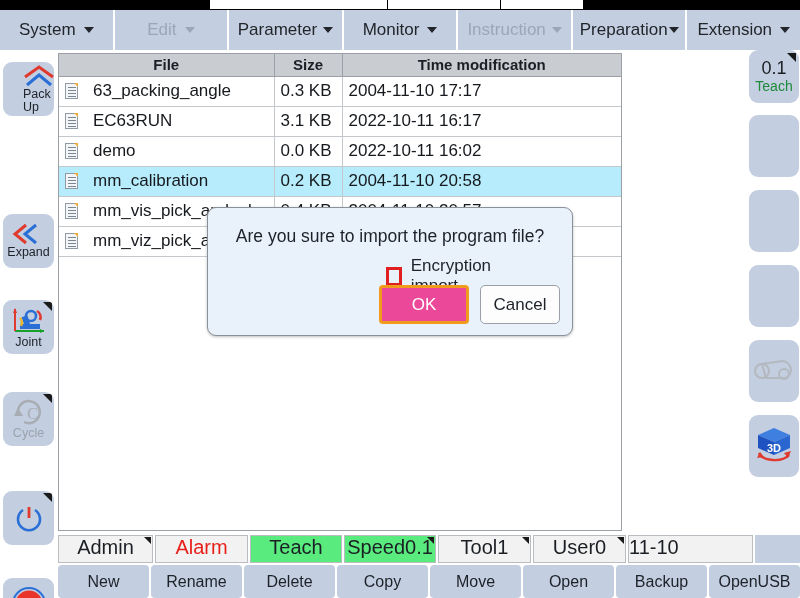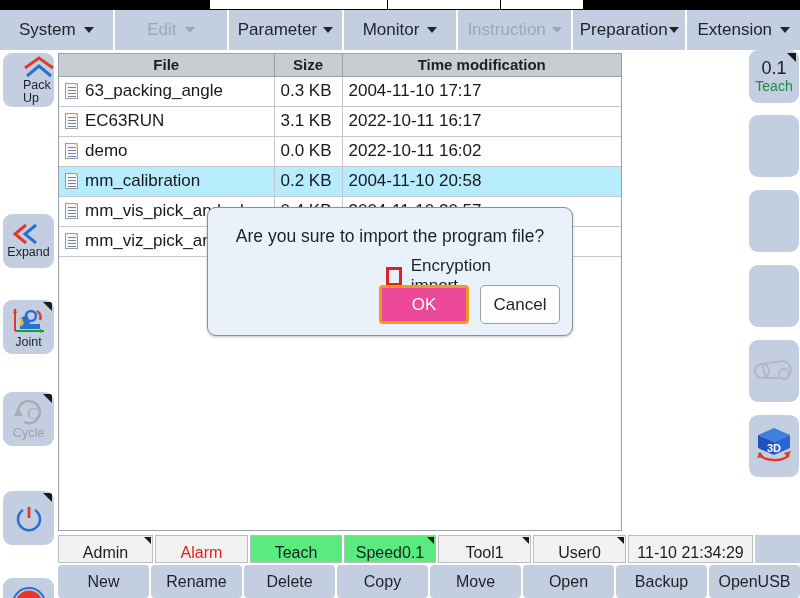--- a/index.html
+++ b/index.html
@@ -85,21 +85,21 @@
     font-size:15px; font-weight:bold; color:#1b1f24; height:22px; text-align:center;
   }
   table.ftable th:last-child { border-right:none; }
   table.ftable td {
     border-right:1px solid #c4c8cd; border-bottom:1px solid #c4c8cd;
     font-size:17px; color:#16191d; height:30px; padding:0 6px;
     white-space:nowrap; overflow:hidden;
   }
   table.ftable td:last-child { border-right:none; }
   tr.sel td { background:#b6ecfb; }
-  .fname { display:flex; align-items:center; gap:7px; }
+  .fname { display:flex; align-items:center; gap:15px; }
   .doc-ico {
     width:13px; height:16px; position:relative; flex:0 0 auto;
     background:#f3f5f7; border:1px solid #8f9aa6;
   }
   .doc-ico:before{
     content:""; position:absolute; left:2px; top:3px; width:8px;height:1px;
     background:#7b8694;
     box-shadow:0 3px 0 #7b8694, 0 6px 0 #7b8694, 0 9px 0 #7b8694;
   }
   .doc-ico:after{
@@ -139,22 +139,22 @@
     display:flex;align-items:center;justify-content:center;
   }
 
   
   #statusbar {
     position:absolute; left:58px; top:535px; width:742px; height:28px;
     display:flex; gap:2px; align-items:stretch;
   }
   .stat {
     background:#f2f2f2; border:1px solid #b9bcc0;
-    display:flex;align-items:flex-end;justify-content:center;
-    font-size:16px; color:#1b1f24; position:relative; overflow:hidden;
+    display:flex;align-items:flex-start;justify-content:center;
+    font-size:20px; color:#1b1f24; position:relative; overflow:hidden;
   }
   .stat .tag {
     position:absolute; right:1px; top:1px; width:0;height:0;
     border-top:7px solid #1a1a1a; border-left:7px solid transparent;
   }
   .stat.alarm { color:#e8201a; }
   .stat.green { background:#59eb7e; }
   .stat.pad { background:#c3cee0; border:none; }
 
   
@@ -204,21 +204,21 @@
     <span class="caret"></span>
   </div>
   <div class="menu-item wide-gap">
     <span>Extension</span>
     <span class="caret"></span>
   </div>
 </div>
 
 <div id="left-rail">
 
-  <div class="rail-btn" style="top:3px;height:54px;padding-left:20px;">
+  <div class="rail-btn" style="top:12px;height:54px;padding-left:20px;">
     <svg width="34" height="22" viewBox="0 0 34 22">
       <polyline points="3,12 17,2 31,12" fill="none" stroke="#e03a2f" stroke-width="3"></polyline>
       <polyline points="5,20 17,10 29,20" fill="none" stroke="#2a6fd6" stroke-width="3"></polyline>
     </svg>
     <span class="rlabel">Pack Up</span>
   </div>
 
   <div class="rail-btn" style="top:164px;height:54px;">
     <svg width="34" height="22" viewBox="0 0 34 22">
       <polyline points="14,2 3,11 14,20" fill="none" stroke="#e03a2f" stroke-width="3"></polyline>

